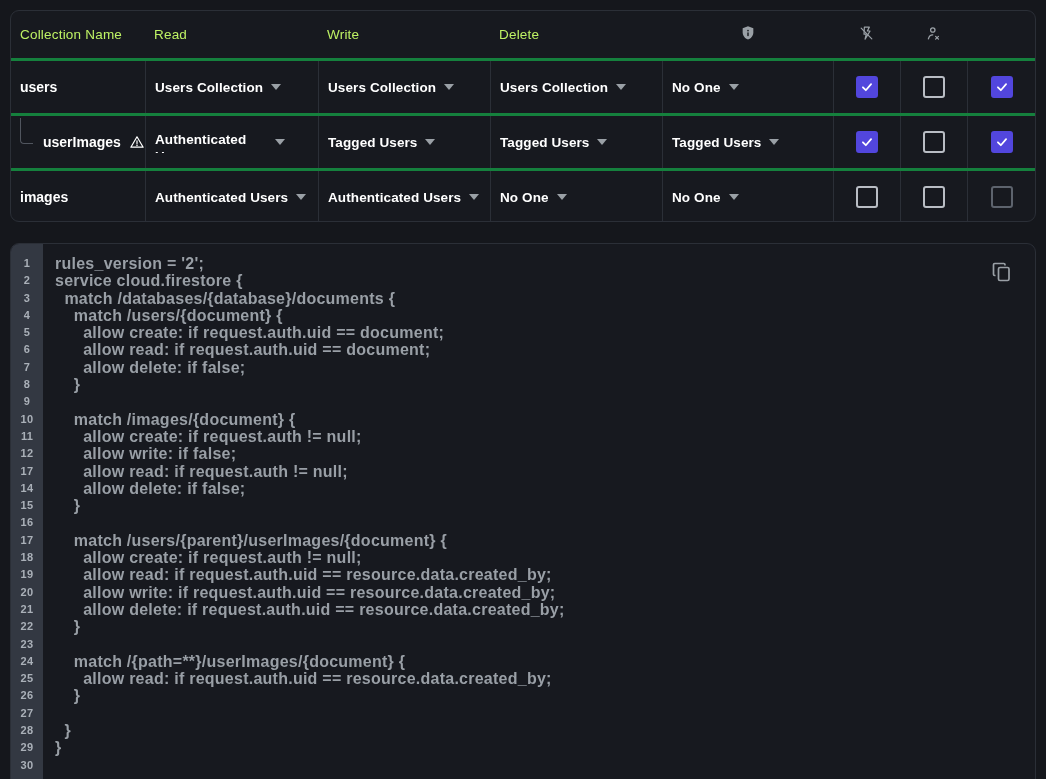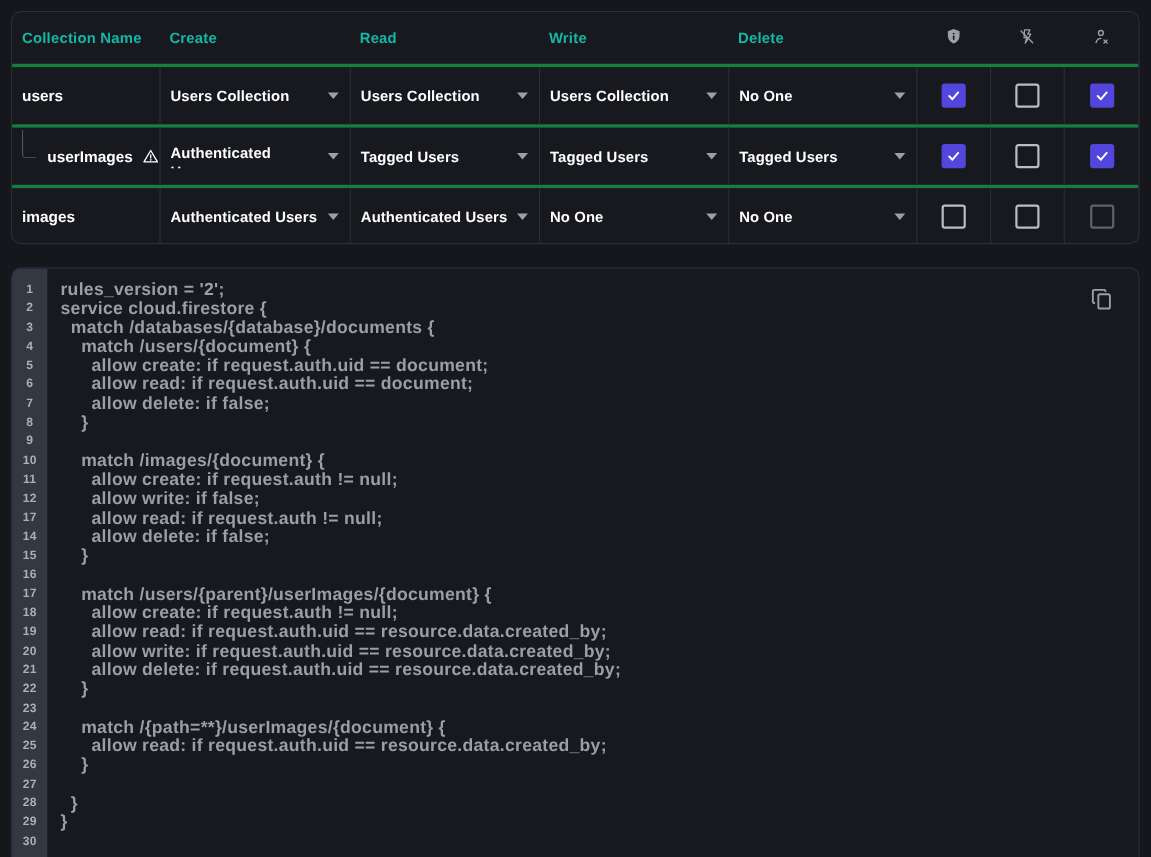--- a/index.html
+++ b/index.html
@@ -28,24 +28,24 @@
     border-top: 3px solid #15803d;
   }
   .t-row.header { height: 47px; border-top: none; }
   .cell {
     display: flex;
     align-items: center;
     padding: 0 10px 0 9px;
     min-width: 0;
   }
   .t-row:not(.header) .cell + .cell { border-left: 1px solid #2b2f37; }
-  .header .cell { color: #14b8a6; font-size: 13.5px; letter-spacing: .2px; font-weight: bold; }
+  .header .cell { color: #bef264; font-size: 13.5px; letter-spacing: .2px; }
   .header .cell.icon-cell { justify-content: center; padding: 0; }
   .name-cell { font-weight: bold; font-size: 14px; color: #fff; gap: 6px; }
-  .dd-cell { justify-content: space-between; cursor: pointer; }
+  .dd-cell { justify-content: flex-start; cursor: pointer; }
   .dd-label { font-weight: bold; font-size: 13.5px; color: #fff; letter-spacing: .1px; }
   .dd-label.wrap-clip {
     width: 112px;
     white-space: normal;
     line-height: 17px;
     max-height: 22px;
     overflow: hidden;
   }
   .caret {
     width: 0; height: 0; flex: 0 0 auto;
@@ -117,21 +117,20 @@
     display: flex; align-items: center; justify-content: center;
   }
 </style>
 </head>
 <body>
 
 <div class="rules-table">
 
   <div class="t-row header">
     <div class="cell">Collection Name</div>
-    <div class="cell">Create</div>
     <div class="cell">Read</div>
     <div class="cell">Write</div>
     <div class="cell">Delete</div>
     <div class="cell icon-cell">
       <span>
         <svg width="16" height="16" viewBox="0 0 24 24">
           <path fill="#9aa0a6" d="M12 2 4 5v6c0 5.1 3.4 9.5 8 10.7 4.6-1.2 8-5.6 8-10.7V5l-8-3z"></path>
           <circle cx="12" cy="8.3" r="1.3" fill="#17191f"></circle>
           <rect x="10.9" y="10.8" width="2.2" height="6.2" rx="1.1" fill="#17191f"></rect>
         </svg>

